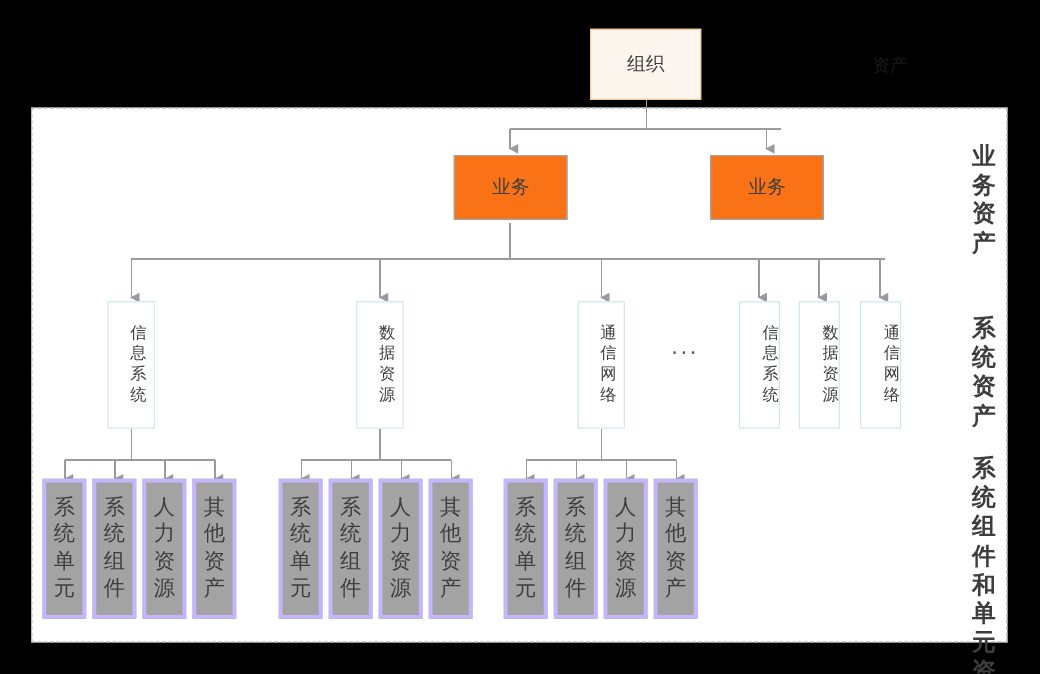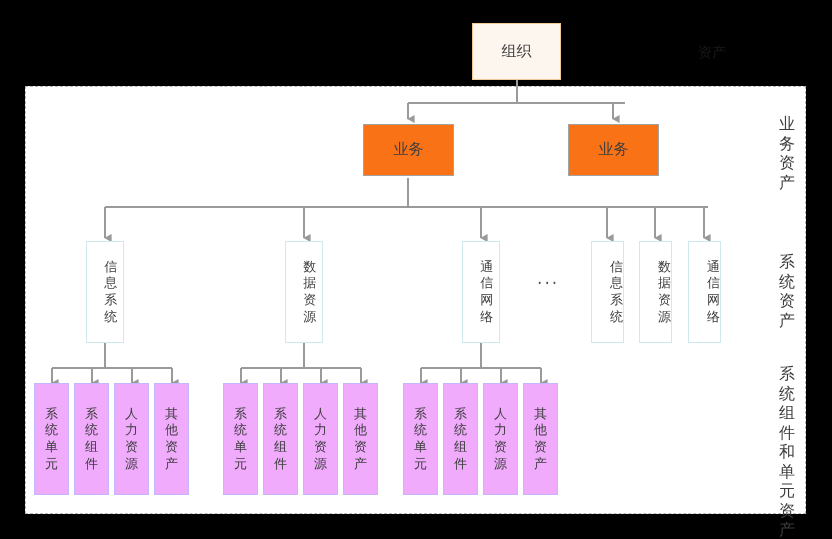--- a/index.html
+++ b/index.html
@@ -15,26 +15,26 @@
   .node{
     position:absolute;box-sizing:border-box;background:transparent;
     display:flex;align-items:center;justify-content:center;text-align:center;
     color:#3d3d3d;line-height:1.28;
   }
   .n-org{
     background:#fdf6ef;border:1px solid #f3c99a;font-size:15px;
   }
   .n-biz{background:#f97316;border:1px solid #a3a3a3;font-size:15px;}
   .n-sys{background:#ffffff;border:1px solid #cfeaee;font-size:13px;justify-content:flex-end;}
-  .n-unit{background:#f0abfc;border:1px solid #c4b5fd;font-size:13px;}
+  .n-unit{background:#a3a3a3;border:3px solid #c4b5fd;font-size:17px;}
   .wrap2{width:1.9em;white-space:normal;word-break:break-all;}
   .wrap1{width:1em;white-space:normal;word-break:break-all;}
   .side-label{
     position:absolute;width:20px;text-align:center;color:#3d3d3d;
-    font-size:16px;line-height:1.22;word-break:break-all;
+    font-size:19px;line-height:1.22;word-break:break-all;font-weight:bold;
   }
   .ellipsis{
     position:absolute;color:#555;font-size:17px;letter-spacing:2px;
   }
   .corner-label{
     position:absolute;color:#1a1a1a;font-size:14px;font-family:Liberation Serif, serif;
   }
 </style>
 </head>
 <body>

